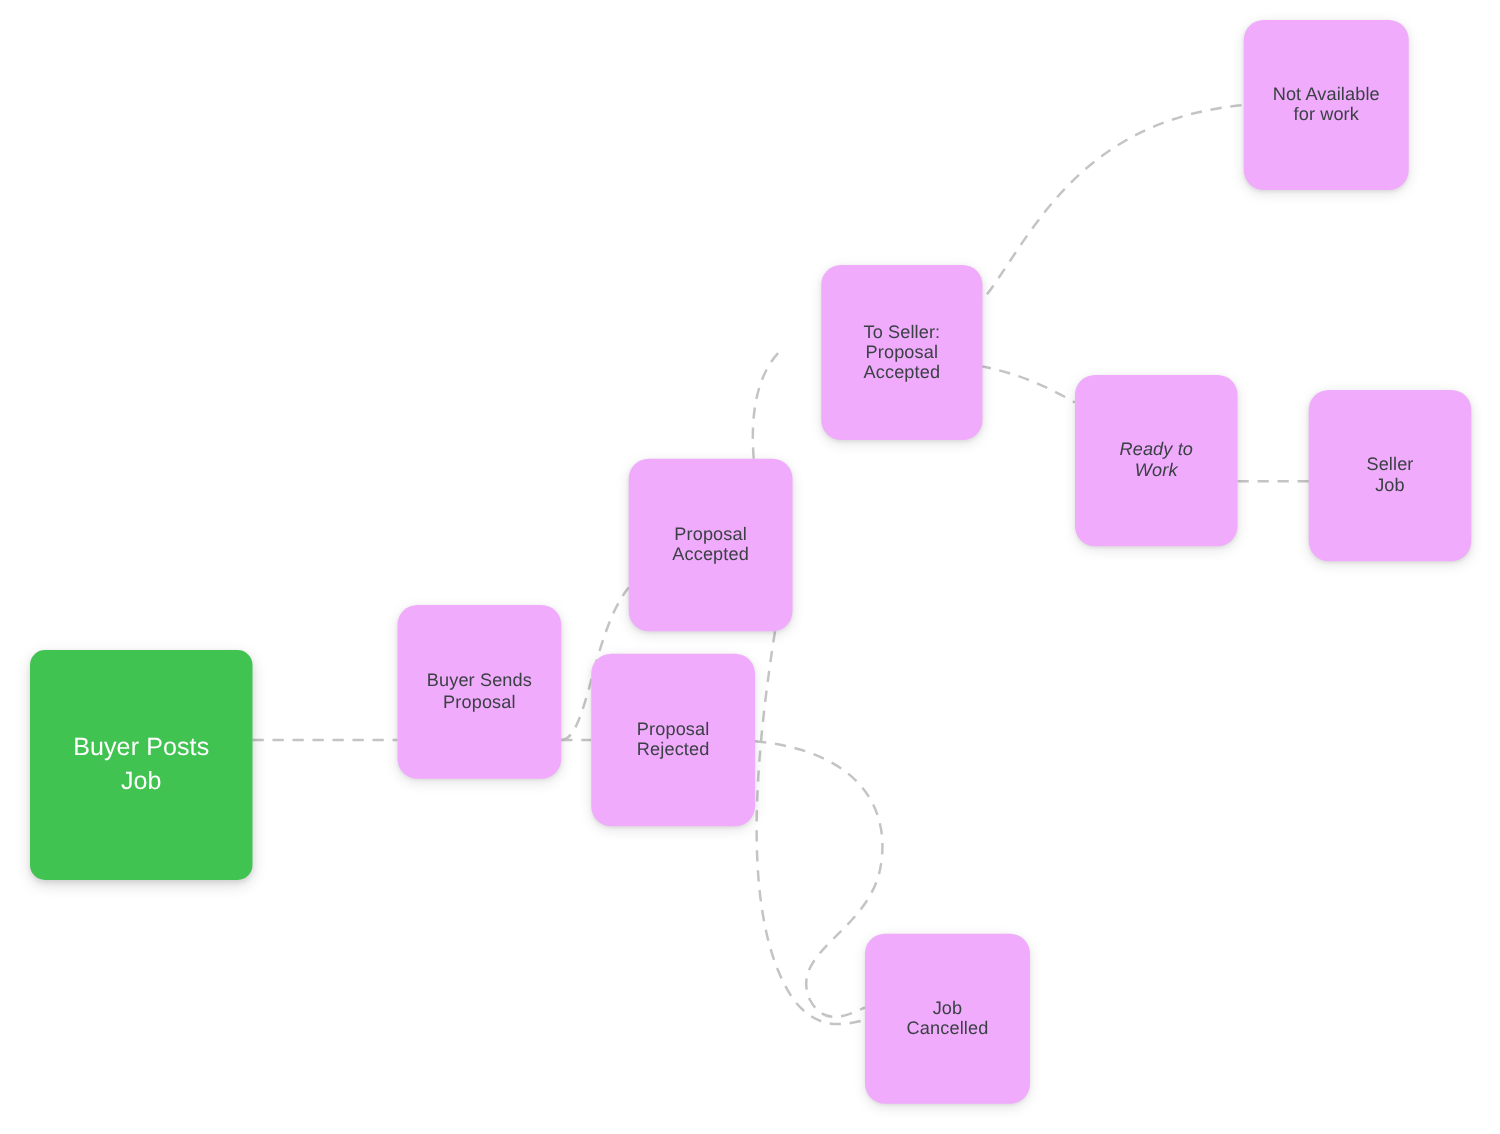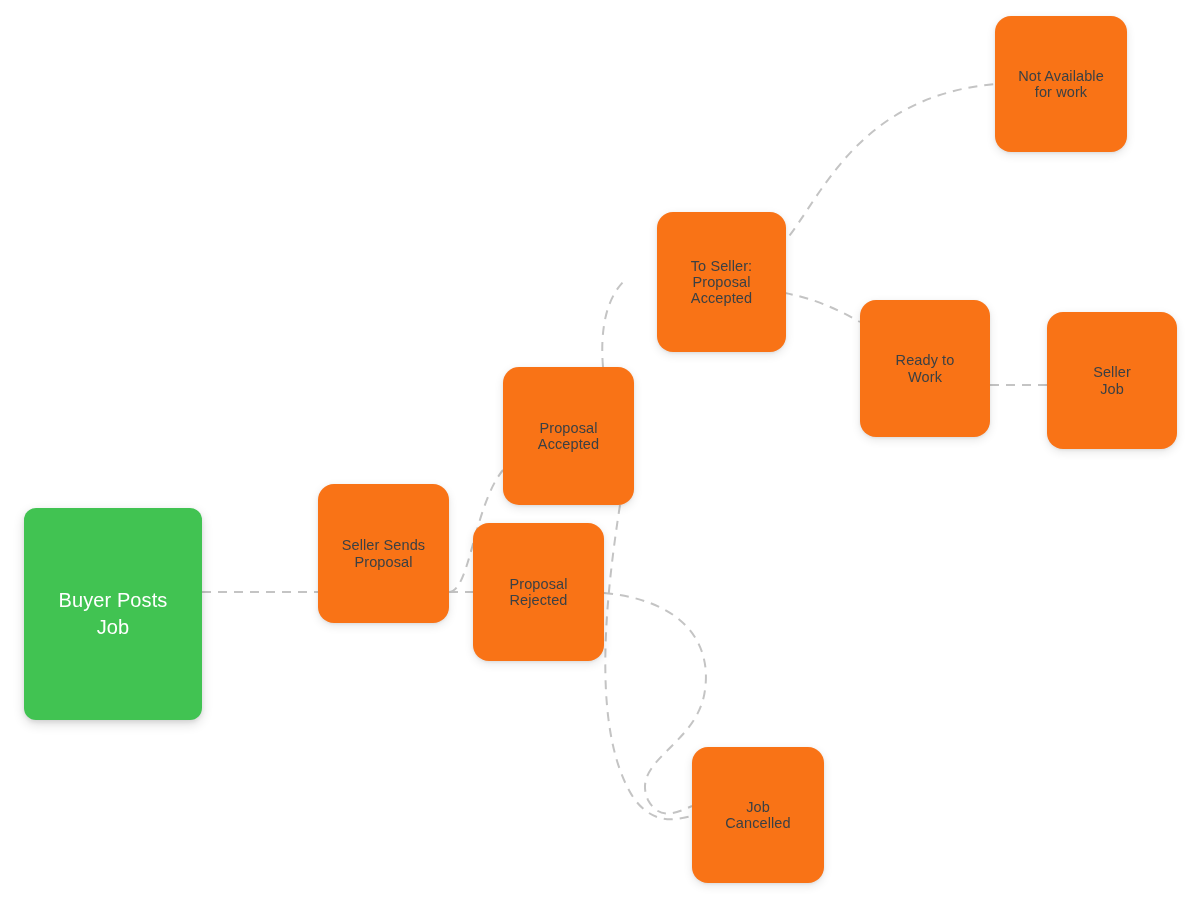--- a/index.html
+++ b/index.html
@@ -27,21 +27,21 @@
     pointer-events: none;
   }
   .node {
     position: absolute;
     box-sizing: border-box;
     display: flex;
     align-items: center;
     justify-content: center;
     text-align: center;
     border-radius: 16px;
-    background: #f97316;
+    background: #f0abfc;
     box-shadow: 0 3px 10px rgba(0,0,0,0.10), 0 1px 3px rgba(0,0,0,0.07);
     color: #3b4044;
     font-size: 14.5px;
     line-height: 1.12;
     letter-spacing: 0.1px;
     z-index: 2;
   }
   .node .label {
     white-space: pre-line;
     padding: 0 8px;
@@ -66,46 +66,46 @@
       <path d="M 449 592 L 473 592" fill="none" stroke="#c4c4c4" stroke-width="2" stroke-dasharray="9 7" stroke-linecap="butt"></path>
       <path d="M 603 367 C 600 330 606 300 623 282" fill="none" stroke="#c4c4c4" stroke-width="2" stroke-dasharray="9 7" stroke-linecap="butt"></path>
       <path d="M 752 263 C 810 258 820 100 995 84" fill="none" stroke="#c4c4c4" stroke-width="2" stroke-dasharray="9 7" stroke-linecap="butt"></path>
       <path d="M 752 289 C 800 292 830 305 860 322" fill="none" stroke="#c4c4c4" stroke-width="2" stroke-dasharray="9 7" stroke-linecap="butt"></path>
       <path d="M 990 385 L 1047 385" fill="none" stroke="#c4c4c4" stroke-width="2" stroke-dasharray="9 7" stroke-linecap="butt"></path>
       <path d="M 620 505 C 602 620 594 740 635 800 C 655 825 675 820 692 816" fill="none" stroke="#c4c4c4" stroke-width="2" stroke-dasharray="9 7" stroke-linecap="butt"></path>
       <path d="M 604 593 C 680 600 712 640 705 690 C 698 745 630 760 648 800 C 660 822 678 812 692 806" fill="none" stroke="#c4c4c4" stroke-width="2" stroke-dasharray="9 7" stroke-linecap="butt"></path>
     </svg>
 
   <div id="node-layer">
-      <div class="node start" style="left: 24px; top: 508px; width: 178px; height: 212px; justify-content: center;">
+      <div class="node start" style="left: 24px; top: 520px; width: 178px; height: 184px; justify-content: center;">
         <span class="label">Buyer Posts
 Job</span>
       </div>
       <div class="node" style="left: 318px; top: 484px; width: 131px; height: 139px;">
-        <span class="label">Seller Sends
+        <span class="label">Buyer Sends
 Proposal</span>
       </div>
       <div class="node" style="left: 503px; top: 367px; width: 131px; height: 138px;">
         <span class="label">Proposal
 Accepted</span>
       </div>
       <div class="node" style="left: 473px; top: 523px; width: 131px; height: 138px;">
         <span class="label">Proposal
 Rejected</span>
       </div>
       <div class="node" style="left: 657px; top: 212px; width: 129px; height: 140px;">
         <span class="label">To Seller:
 Proposal
 Accepted</span>
       </div>
       <div class="node" style="left: 995px; top: 16px; width: 132px; height: 136px;">
         <span class="label">Not Available
 for work</span>
       </div>
-      <div class="node" style="left: 860px; top: 300px; width: 130px; height: 137px;">
+      <div class="node" style="left: 860px; top: 300px; width: 130px; height: 137px; font-style: italic;">
         <span class="label">Ready to
 Work</span>
       </div>
       <div class="node" style="left: 1047px; top: 312px; width: 130px; height: 137px;">
         <span class="label">Seller
 Job</span>
       </div>
       <div class="node" style="left: 692px; top: 747px; width: 132px; height: 136px;">
         <span class="label">Job
 Cancelled</span>

